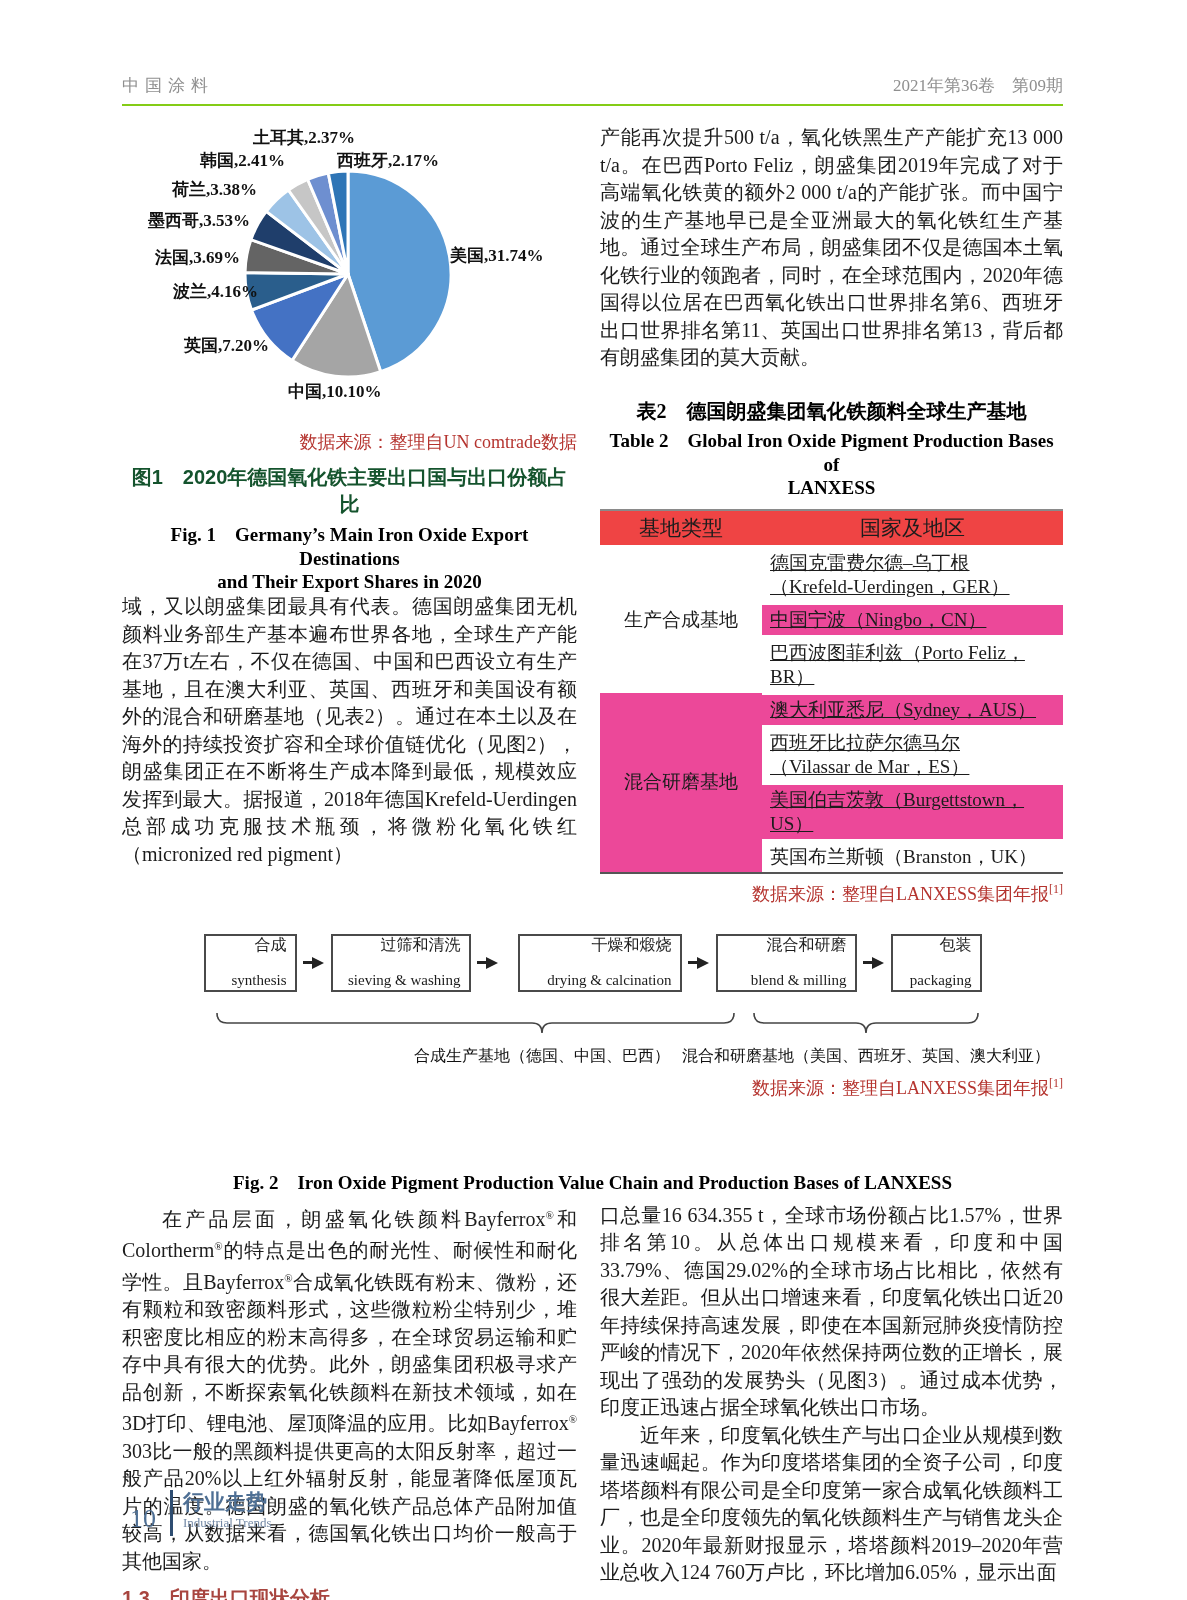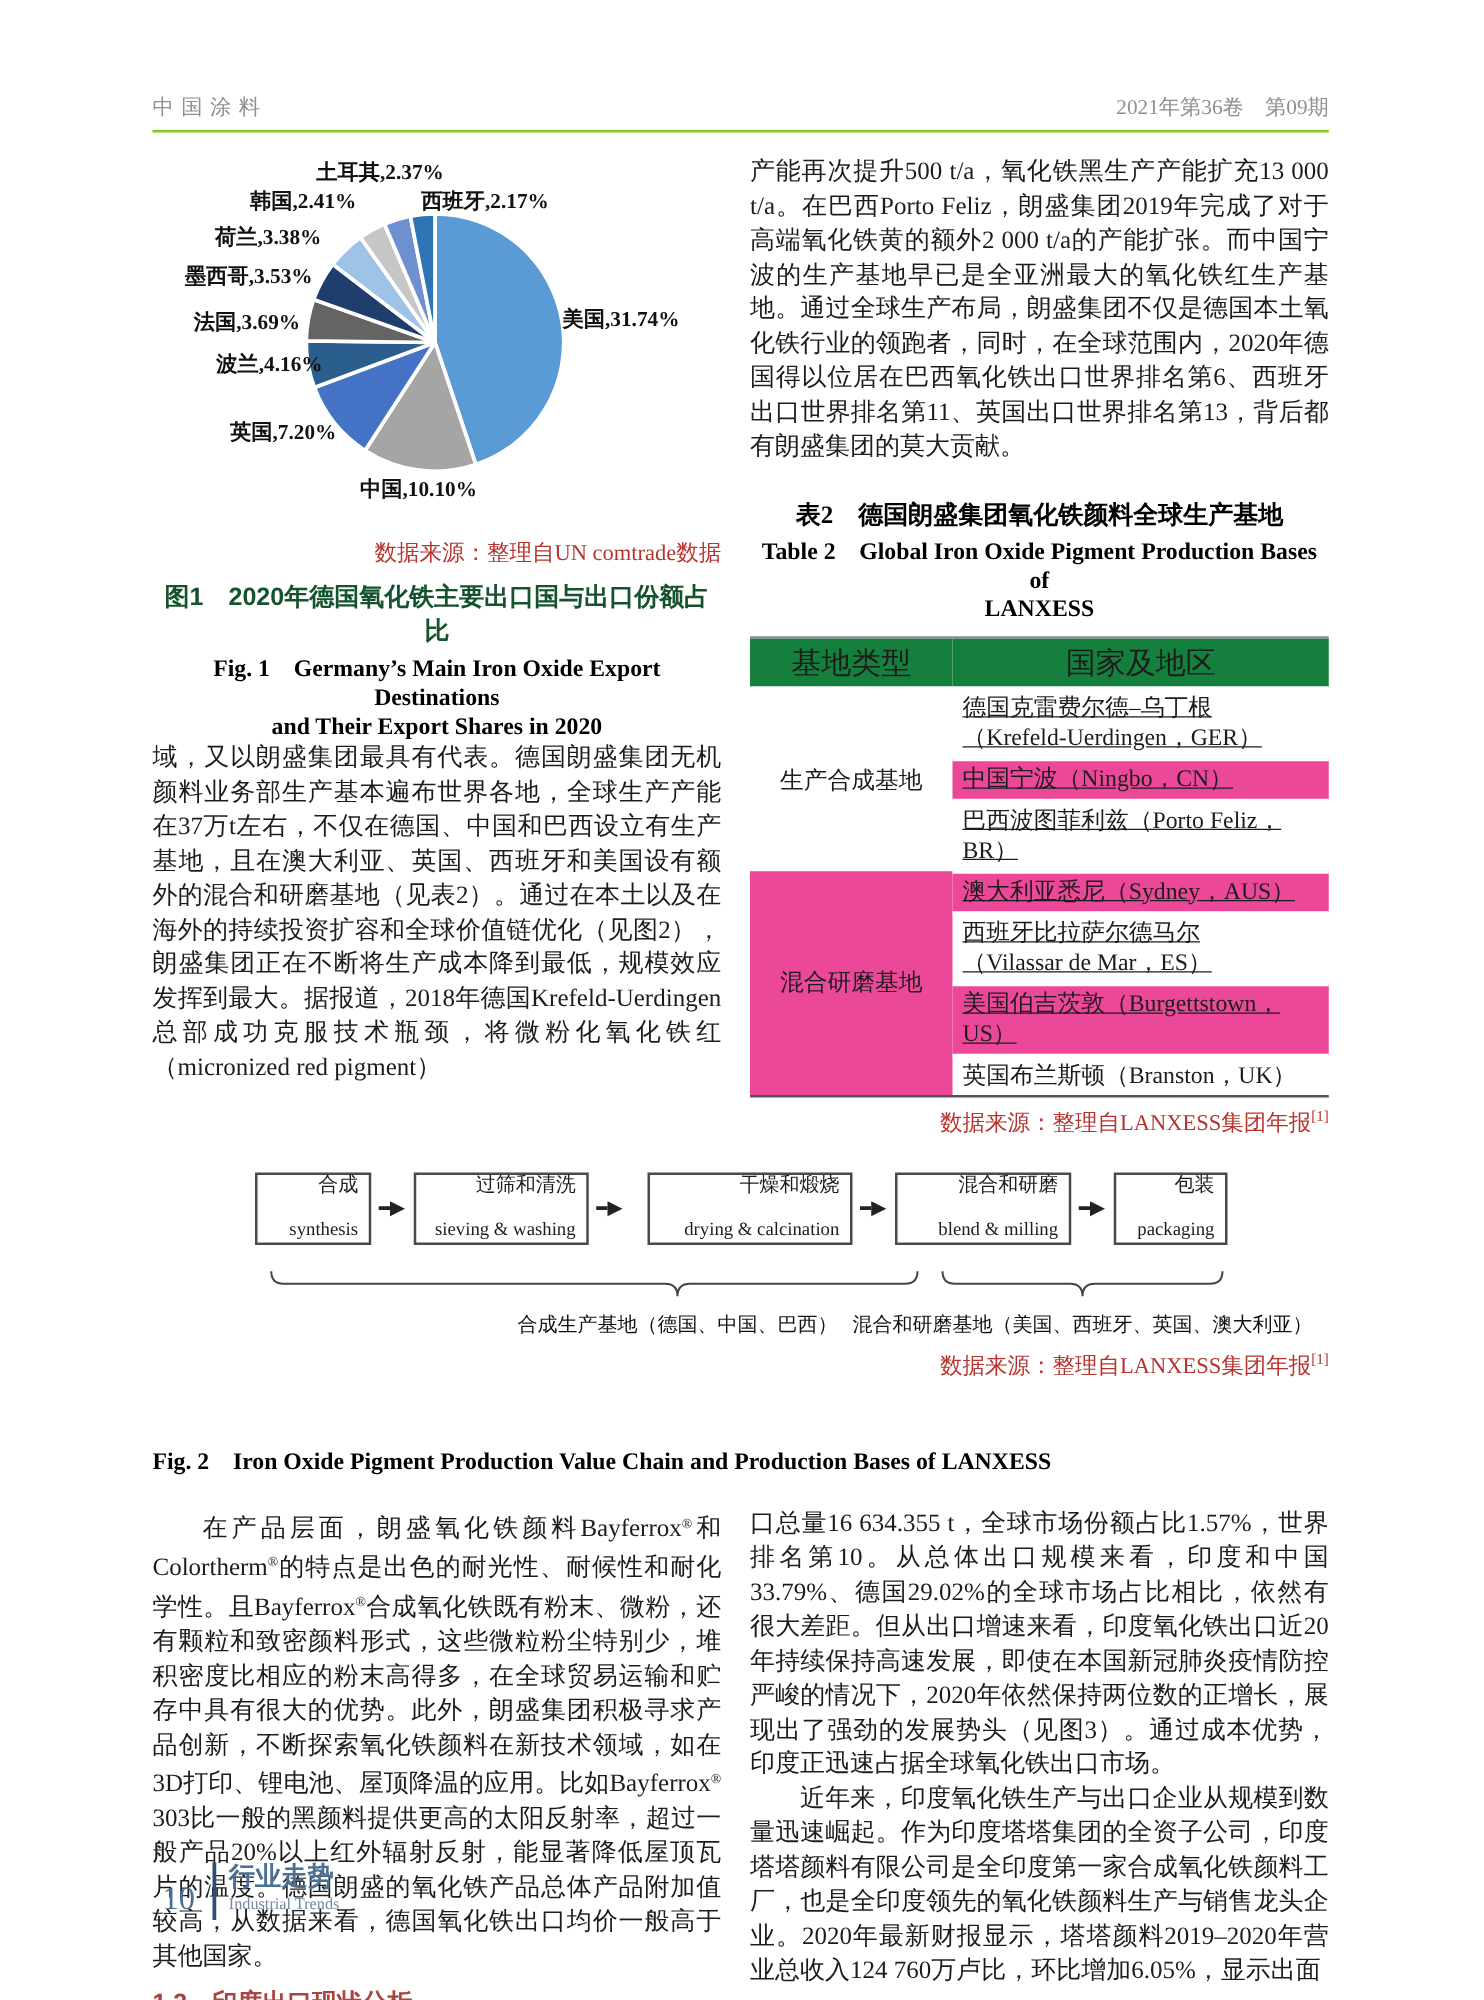--- a/index.html
+++ b/index.html
@@ -32,38 +32,38 @@
   
   .tbl-title-cn{font-weight:bold;font-size:20px;text-align:center;margin-top:26px;color:#000;}
   .tbl-title-en{font-weight:bold;font-size:19px;text-align:center;margin-top:3px;color:#000;}
   .tbl-wrap{margin-top:10px;border-top:2px solid #8a8a8a;border-bottom:2px solid #555;}
   table.t2{width:100%;border-collapse:collapse;font-size:19px;}
   table.t2 td,table.t2 th{padding:3px 8px;font-weight:normal;}
   td.ttype{text-align:center;width:146px;}
   td.tbase{text-align:left;padding-left:12px;line-height:24px;}
   .pink{background:#ec4899;}
   .wsep{border-bottom:3px solid #ffffff;text-decoration:underline;}
-  th.th1,th.th2{background:#15803d;border-bottom:3px solid #ffffff;font-size:24px;padding:6px 8px;}
+  th.th1,th.th2{background:#ef4444;border-bottom:3px solid #ffffff;font-size:21px;padding:6px 8px;}
 
   
   .fig2{position:relative;width:941px;height:260px;margin-top:20px;}
   .flow-row{position:absolute;top:8px;left:0;width:100%;display:flex;justify-content:center;}
   .flow-box{border:2px solid #4a4a4a;display:flex;flex-direction:column;justify-content:center;
             align-items:flex-end;height:58px;box-sizing:border-box;padding:2px 8px;background:#fff;gap:16px;}
   .flow-box .bcn{font-size:16px;line-height:20px;}
   .flow-box .ben{font-size:15px;line-height:19px;}
   .flow-arrow{width:34px;display:flex;align-items:center;justify-content:center;}
   .flow-arrow .bar{width:9px;height:3px;background:#222;}
   .flow-arrow .tri{width:0;height:0;border-top:6px solid transparent;border-bottom:6px solid transparent;border-left:12px solid #222;}
   .braces-svg{position:absolute;top:84px;left:0;}
   .brace-label{position:absolute;top:120px;font-size:16px;white-space:nowrap;transform:translateX(-50%);color:#111;}
   .fig2-src{position:absolute;top:150px;right:0;margin-top:0;}
   .fig2-cap-cn{position:absolute;top:194px;width:100%;text-align:center;
                font-family:"Liberation Sans","DejaVu Sans",sans-serif;font-weight:bold;font-size:20px;color:#000;}
-  .fig2-cap-en{position:absolute;top:226px;width:100%;text-align:left;font-weight:bold;font-size:19px;color:#000;}
+  .fig2-cap-en{position:absolute;top:244px;width:100%;text-align:center;font-weight:bold;font-size:19px;color:#000;}
 
   .bottom{margin-top:16px;}
 
   .sec-heading{color:#a8453f;font-family:"Liberation Sans","DejaVu Sans",sans-serif;
                font-weight:bold;font-size:20px;margin:10px 0 8px 0;}
   .sec-heading .num{margin-right:20px;}
 
   
   .footer{position:absolute;left:130px;top:1490px;display:flex;align-items:flex-start;color:#4e6f94;}
   .footer .pagenum{font-size:26px;margin-right:8px;margin-top:14px;}

